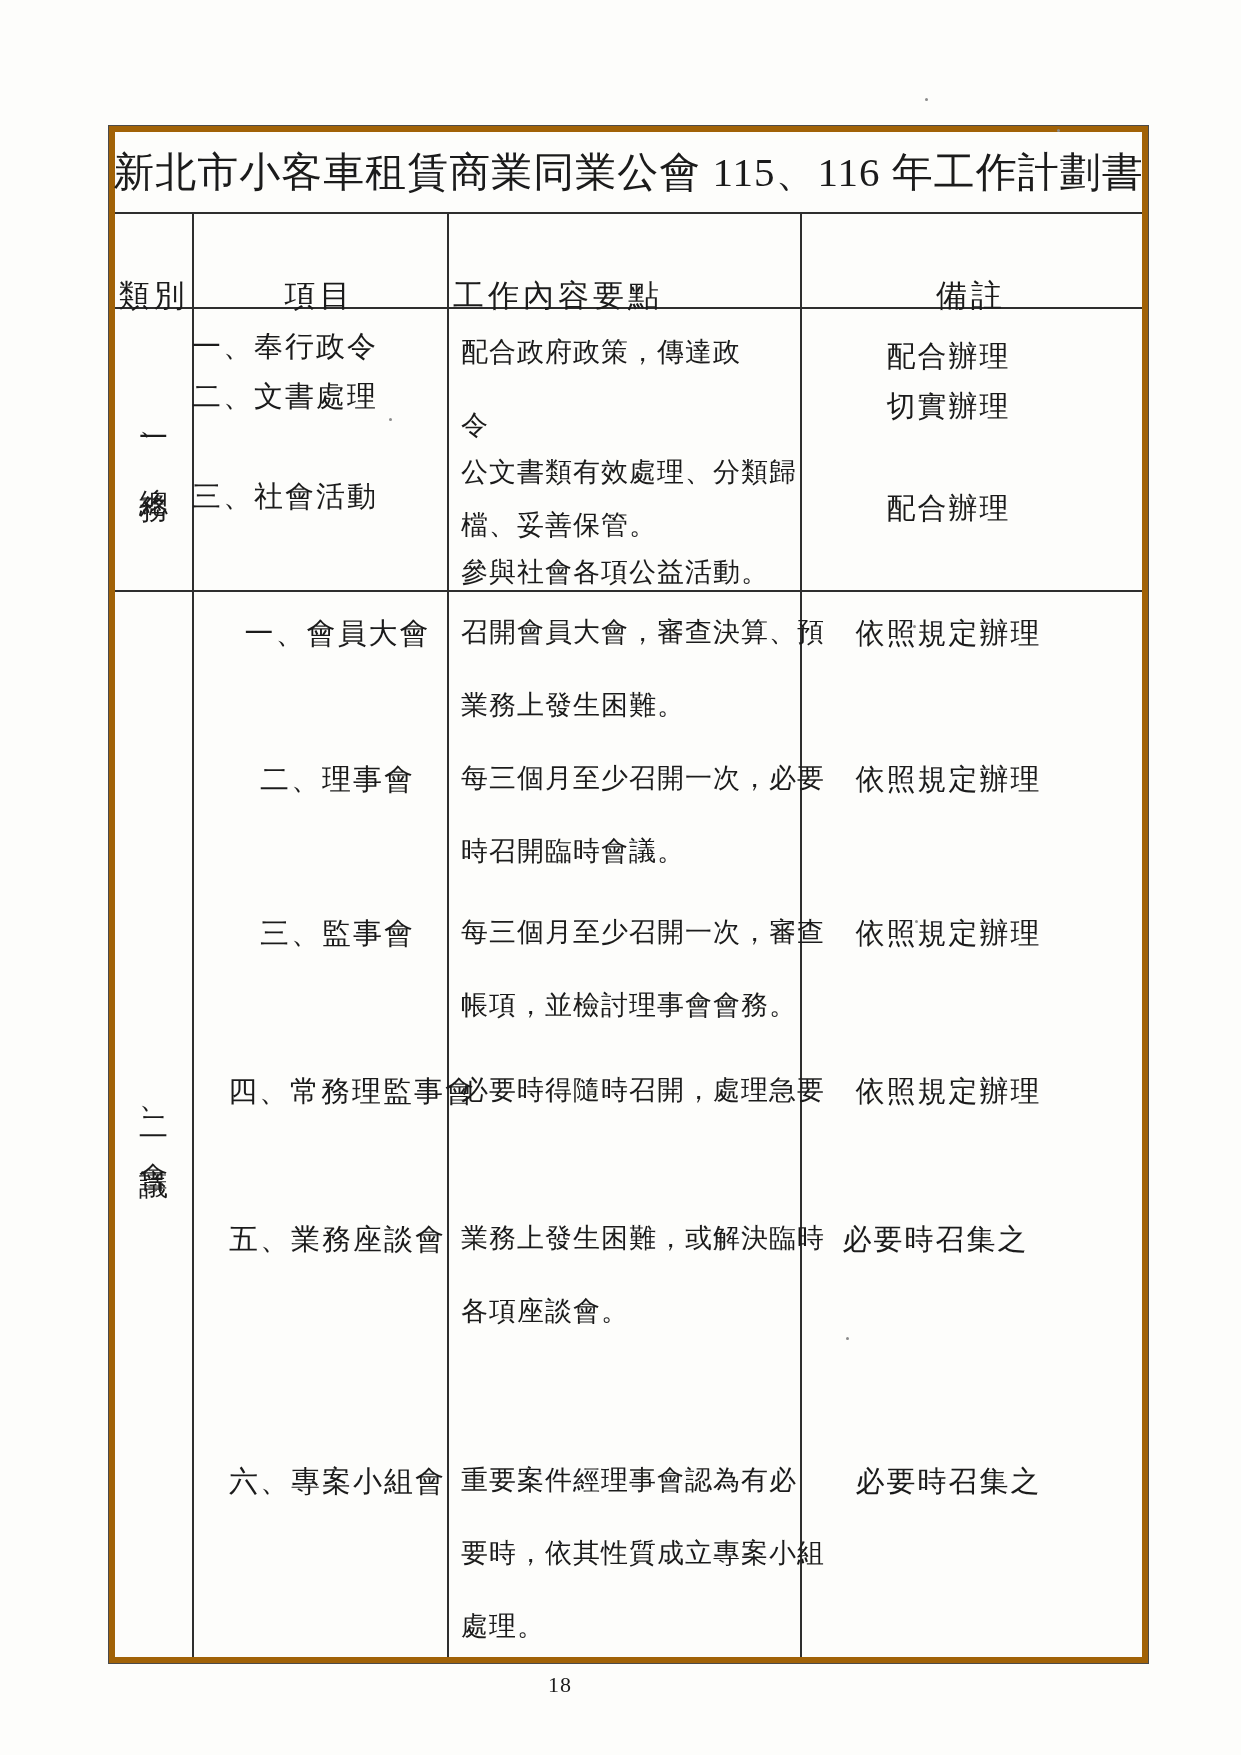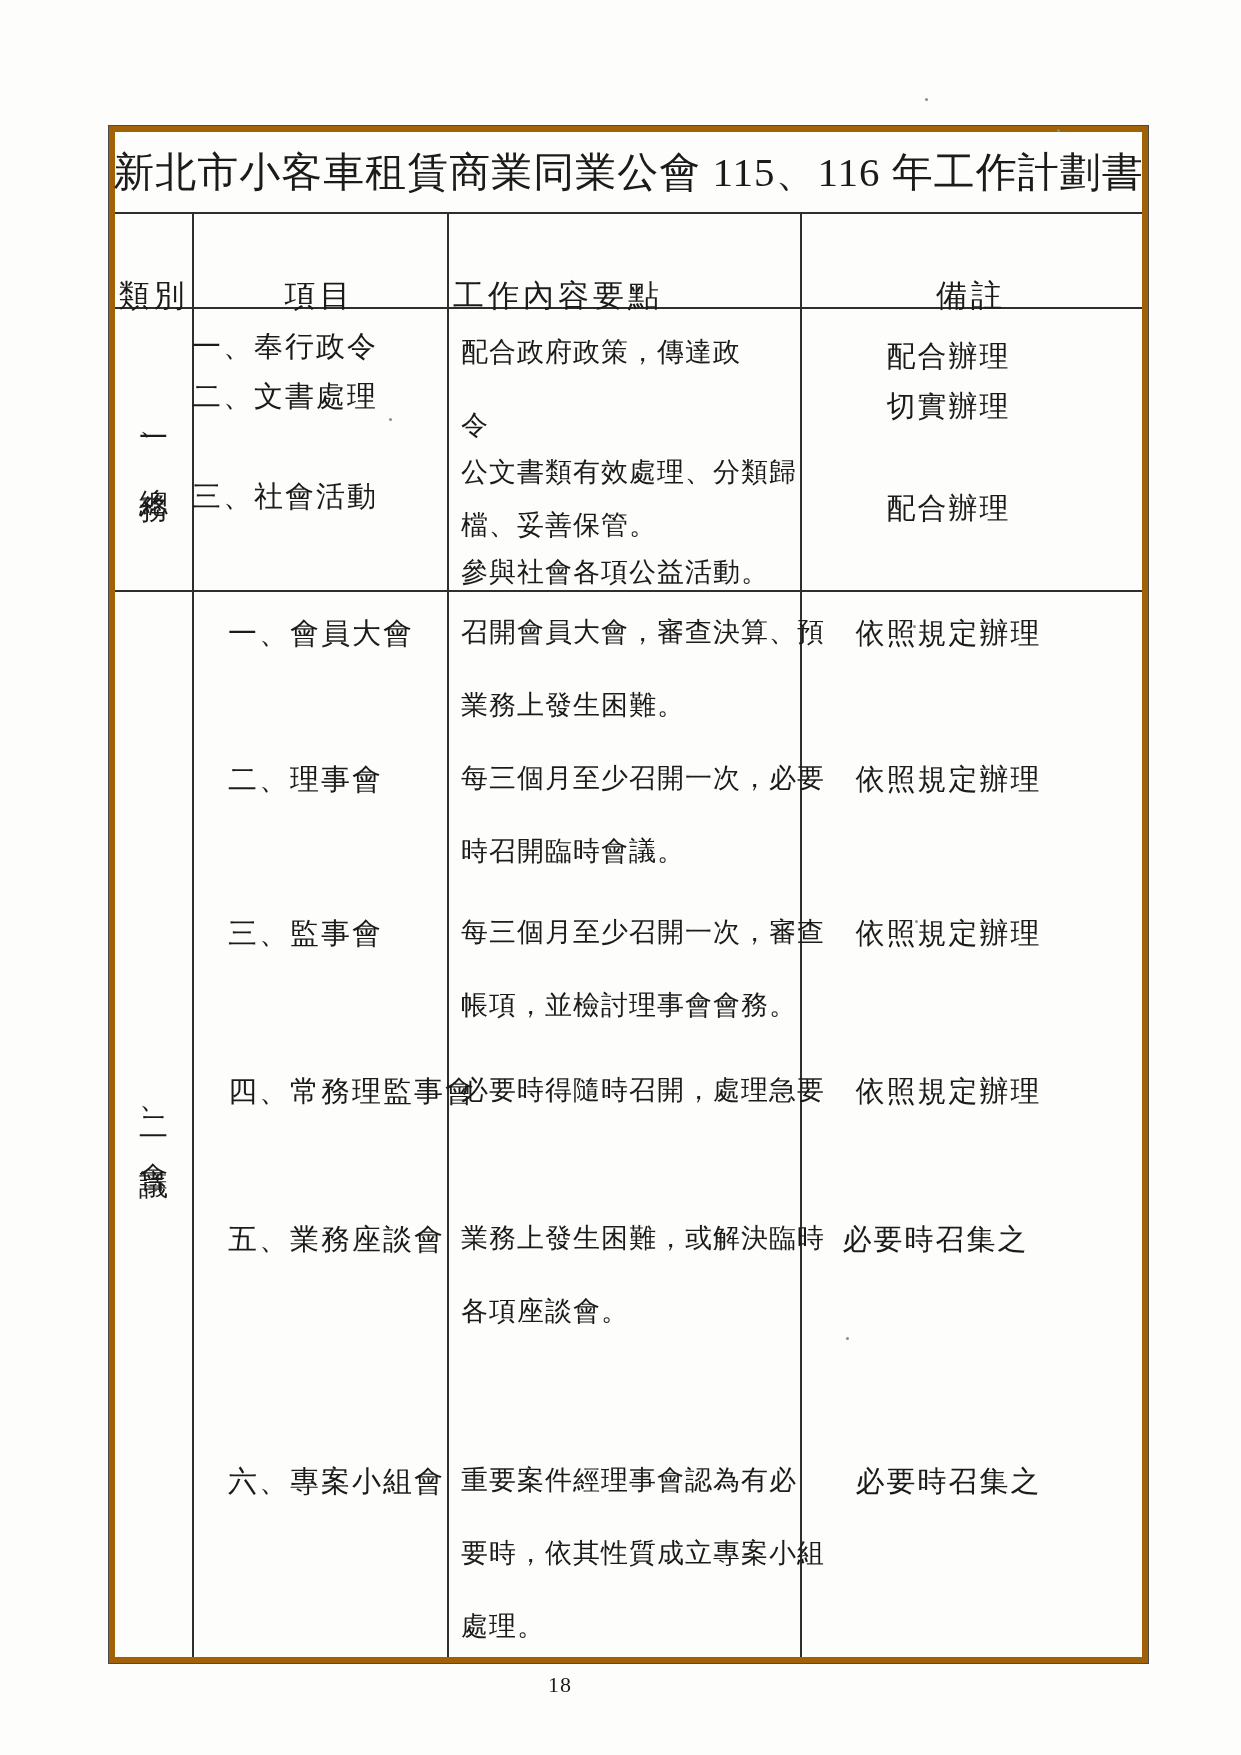--- a/index.html
+++ b/index.html
@@ -57,21 +57,21 @@
     position:absolute;left:346px;width:360px;
     font-size:27px;letter-spacing:1px;white-space:nowrap;
   }
   .abs-remark{
     position:absolute;left:685px;width:297px;
     text-align:center;font-size:29px;letter-spacing:2px;white-space:nowrap;
   }
   .srow{position:absolute;left:0;width:100%;}
   .cell-item{
     position:absolute;left:113px;top:0;width:219px;
-    text-align:left;font-size:29px;letter-spacing:2px;white-space:nowrap;
+    text-align:center;font-size:29px;letter-spacing:2px;white-space:nowrap;
   }
   .cell-content{position:absolute;left:346px;top:0;width:360px;}
   .cline{height:73px;font-size:27px;letter-spacing:1px;white-space:nowrap;}
   .cell-remark{
     position:absolute;left:685px;top:0;width:297px;
     text-align:center;font-size:29px;letter-spacing:2px;white-space:nowrap;
   }
   .page-number{
     position:absolute;left:500px;top:1672px;width:120px;
     text-align:center;font-size:22px;letter-spacing:1px;

